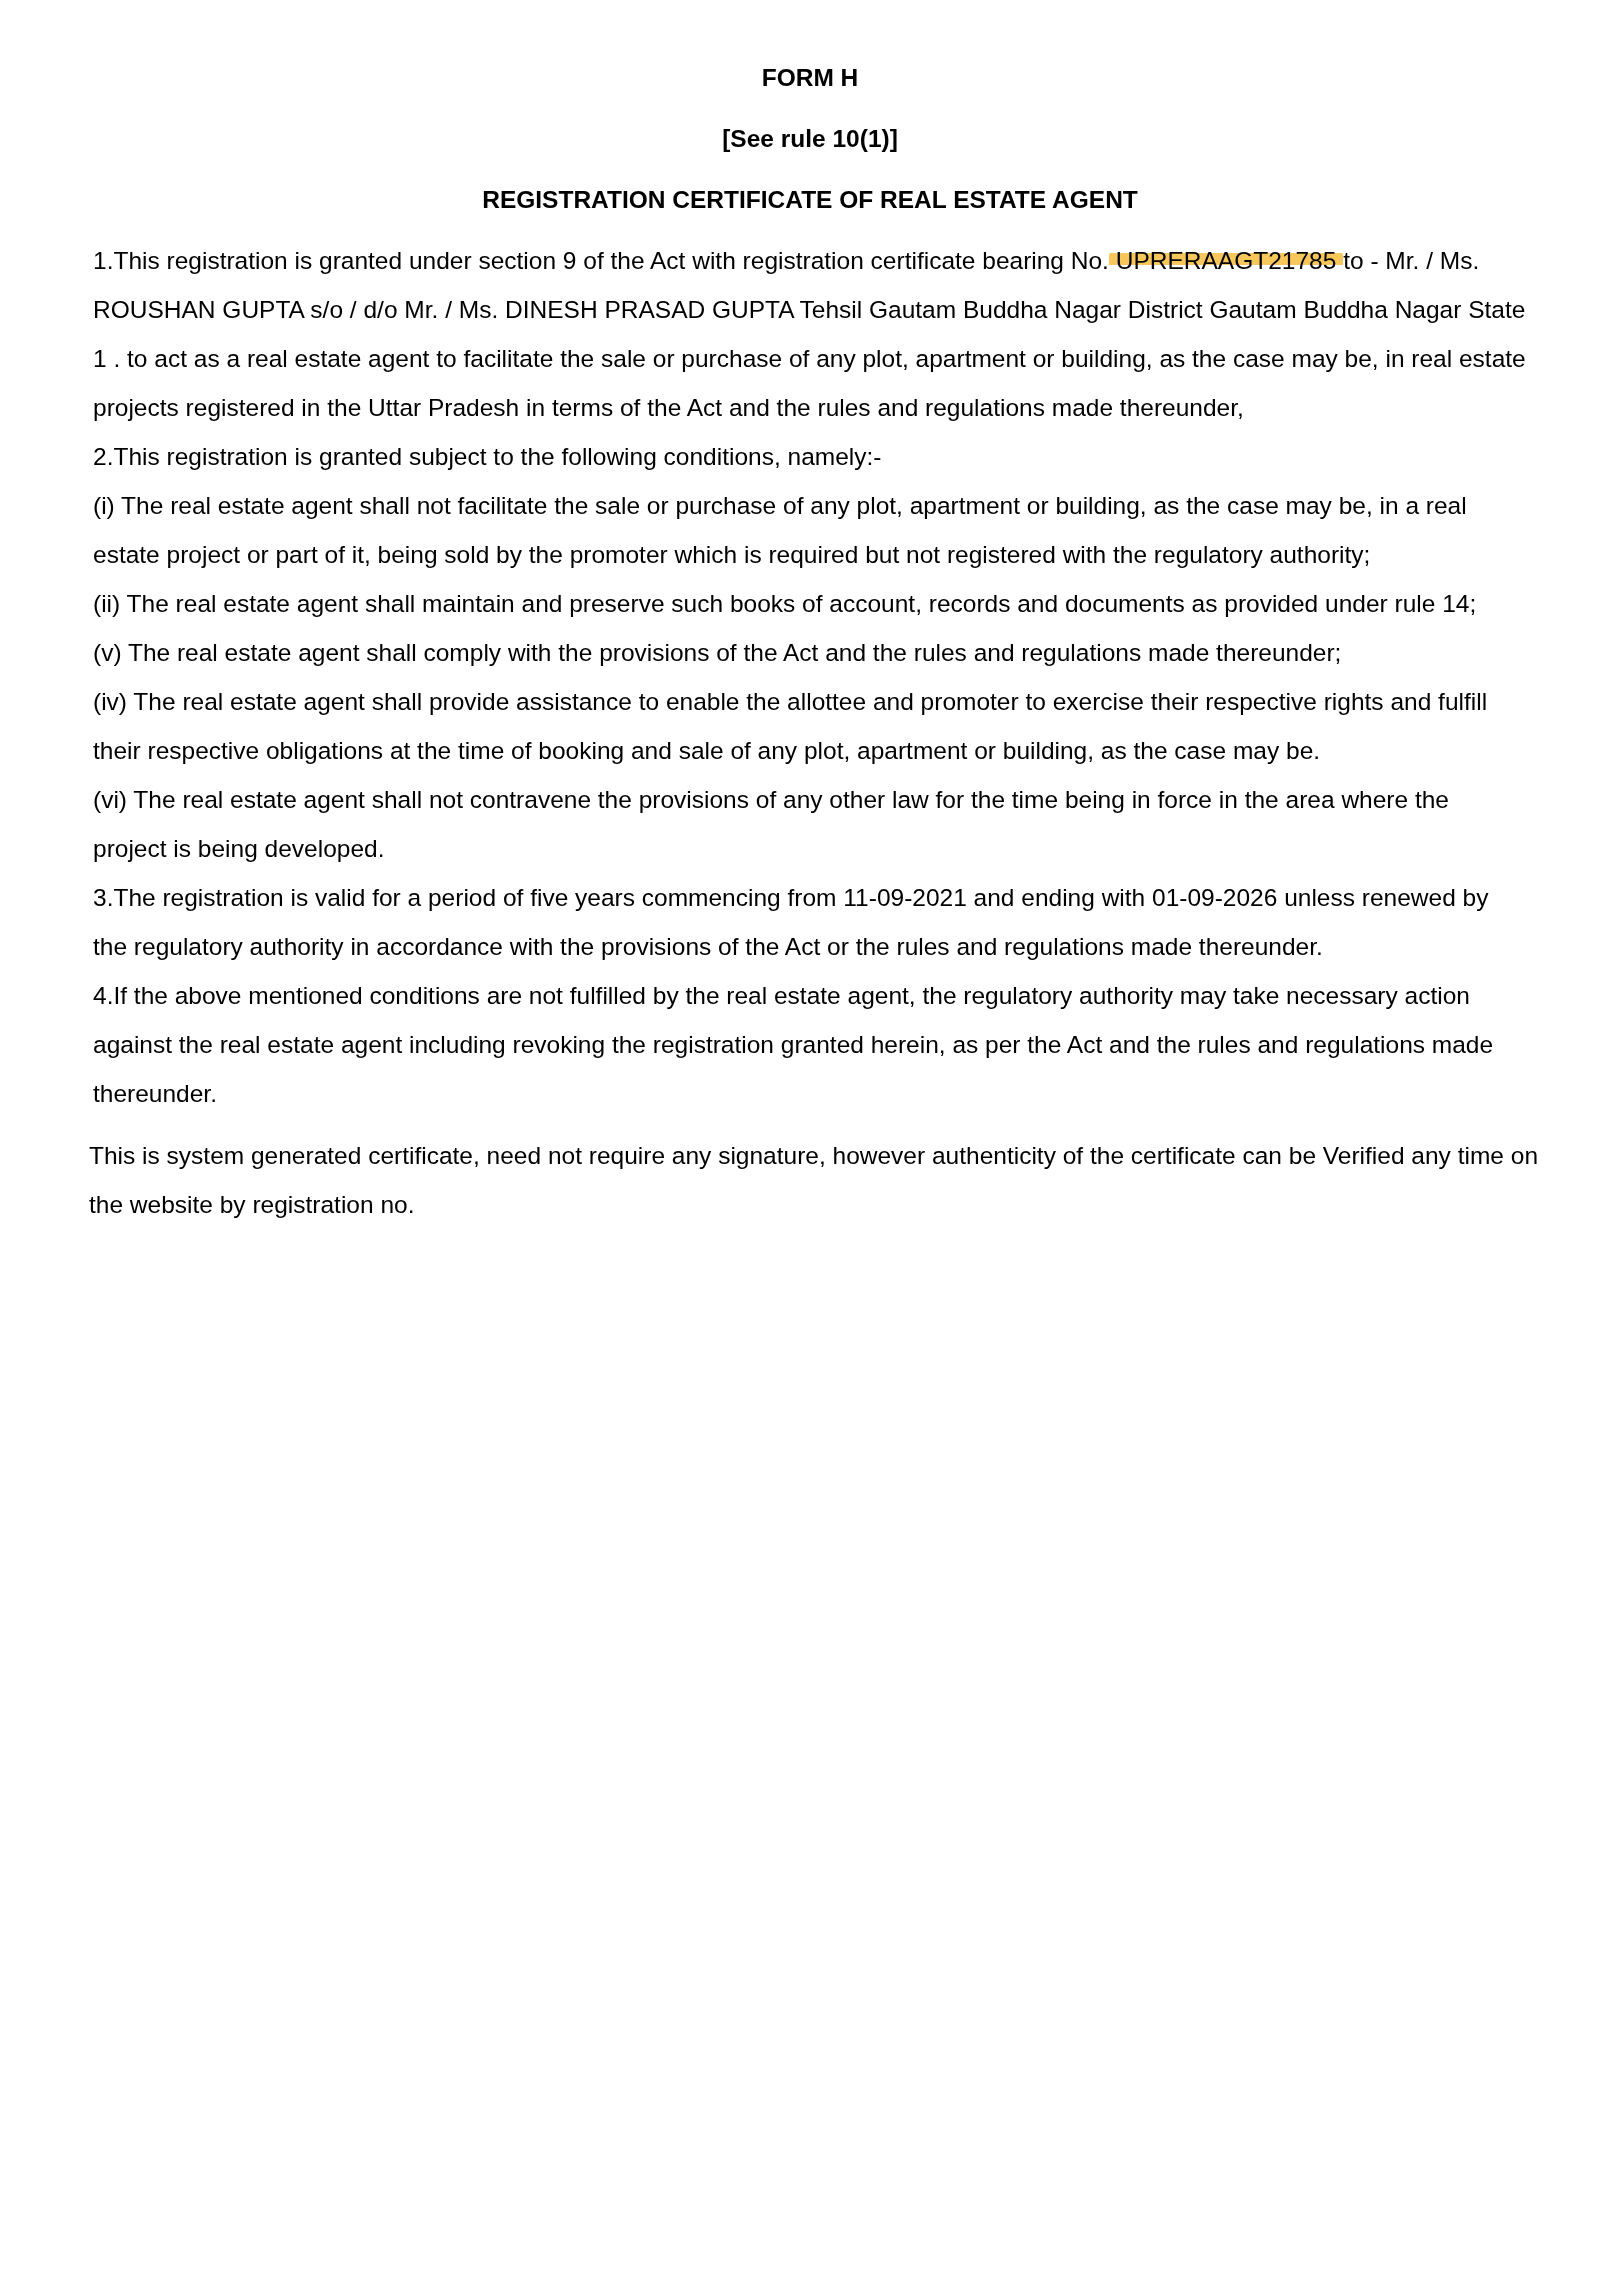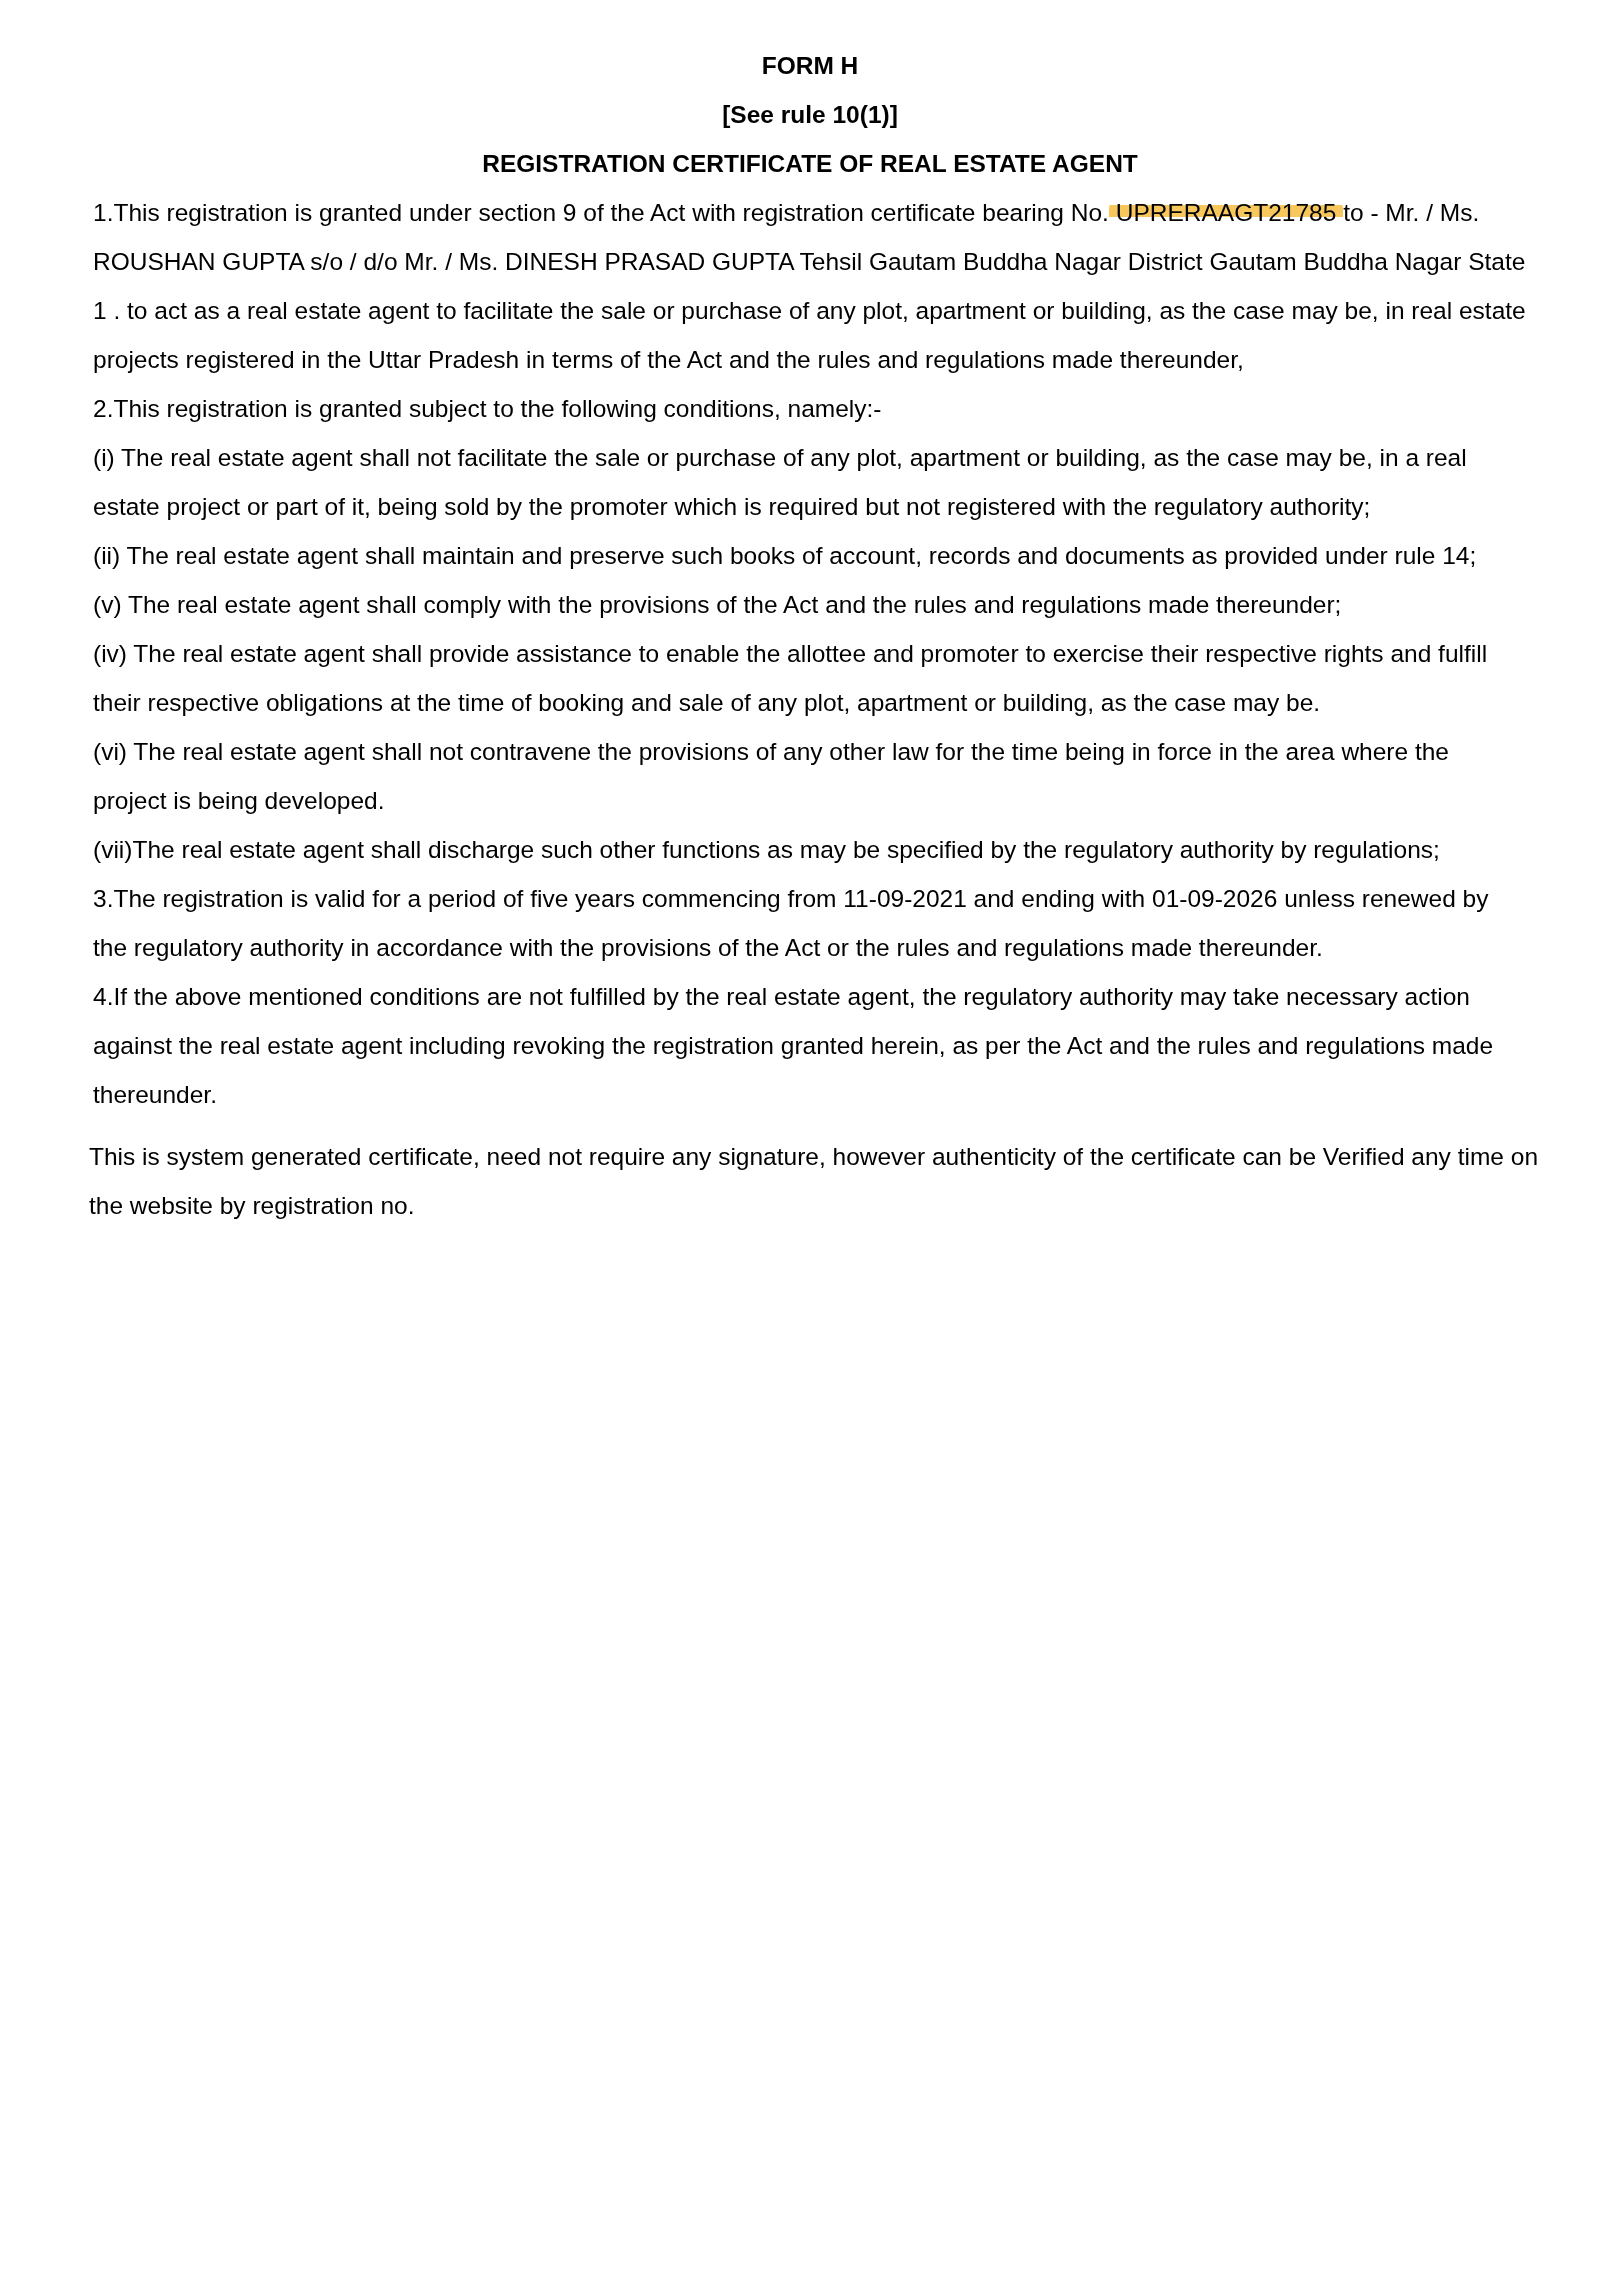--- a/index.html
+++ b/index.html
@@ -17,21 +17,21 @@
   .page {
     padding-top: 41px;
     font-size: 24.5px;
     line-height: 49px;
   }
   .doc-heading {
     text-align: center;
     font-weight: bold;
   }
   .heading-line {
-    margin: 0;
+    margin: 12px;
   }
   .doc-body {
     padding-left: 93px;
     padding-right: 91px;
   }
   .doc-body p {
     margin: 0;
   }
   .doc-footer {
     padding-left: 76px;
@@ -74,21 +74,20 @@
 
     <p>(ii) The real estate agent shall maintain and preserve such books of account, records and documents as provided under rule 14;</p>
 
 
     <p>(v) The real estate agent shall comply with the provisions of the Act and the rules and regulations made thereunder;</p>
 
     <p>(iv) The real estate agent shall provide assistance to enable the allottee and promoter to exercise their respective rights and fulfill their respective obligations at the time of booking and sale of any plot, apartment or building, as the case may be.</p>
 
     <p>(vi) The real estate agent shall not contravene the provisions of any other law for the time being in force in the area where the project is being developed.</p>
 
-    <p>(vii)The real estate agent shall discharge such other functions as may be specified by the regulatory authority by regulations;</p>
 
     <p>3.The registration is valid for a period of five years commencing from 11-09-2021 and ending with 01-09-2026 unless renewed by the regulatory authority in accordance with the provisions of the Act or the rules and regulations made thereunder.</p>
 
     <p>4.If the above mentioned conditions are not fulfilled by the real estate agent, the regulatory authority may take necessary action against the real estate agent including revoking the registration granted herein, as per the Act and the rules and regulations made thereunder.</p>
 
   </main>
 
   <footer class="doc-footer">
     <p>This is system generated certificate, need not require any signature, however authenticity of the certificate can be Verified any time on the website by registration no.</p>
   </footer>

